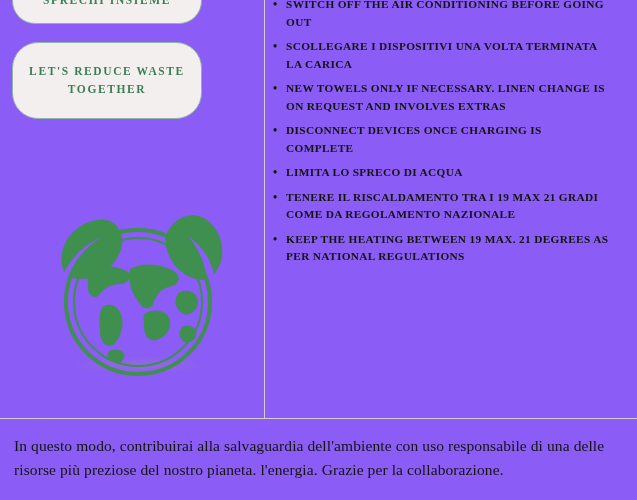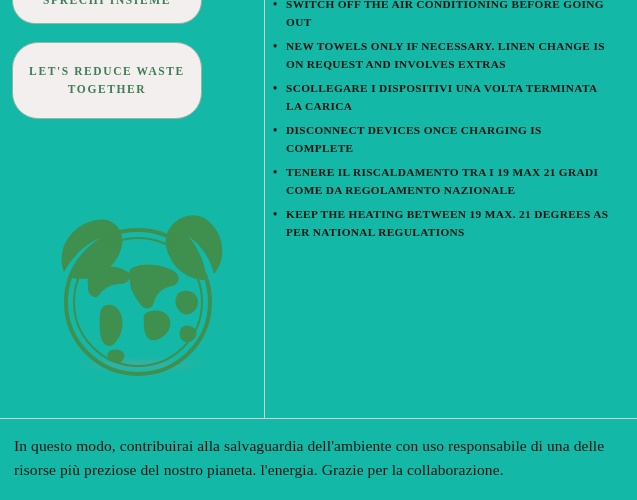--- a/index.html
+++ b/index.html
@@ -12,21 +12,21 @@
     background: #fbeeee;
     font-family: "Liberation Serif", serif;
     overflow: hidden;
     position: relative;
   }
 
   .page {
     position: relative;
     width: 637px;
     height: 500px;
-    background: #14b8a6;
+    background: #8b5cf6;
   }
 
   
   .left-col {
     position: absolute;
     left: 0;
     top: 0;
     width: 264px;
     height: 418px;
     box-sizing: border-box;
@@ -213,23 +213,24 @@
       </svg>
     </div>
   </div>
 
   <div class="v-divider"></div>
   <div class="h-divider"></div>
 
   <div class="right-col">
     <ul class="rules">
       <li class="clip-top">SWITCH OFF THE AIR CONDITIONING BEFORE GOING OUT</li>
+      <li>SCOLLEGARE I DISPOSITIVI UNA VOLTA TERMINATA LA CARICA</li>
       <li>NEW TOWELS ONLY IF NECESSARY. LINEN CHANGE IS ON REQUEST AND INVOLVES EXTRAS</li>
-      <li>SCOLLEGARE I DISPOSITIVI UNA VOLTA TERMINATA LA CARICA</li>
       <li>DISCONNECT DEVICES ONCE   CHARGING IS COMPLETE</li>
+      <li>LIMITA LO SPRECO DI ACQUA</li>
       <li>TENERE IL RISCALDAMENTO TRA I 19 MAX 21 GRADI COME DA REGOLAMENTO NAZIONALE</li>
       <li>KEEP THE HEATING BETWEEN 19 MAX. 21 DEGREES AS PER NATIONAL REGULATIONS</li>
     </ul>
   </div>
 
   <div class="footer">
     <p>In questo modo, contribuirai alla salvaguardia dell'ambiente con uso responsabile di una delle risorse più preziose del nostro pianeta. l'energia. Grazie per la collaborazione.</p>
   </div>
 
 </div>

